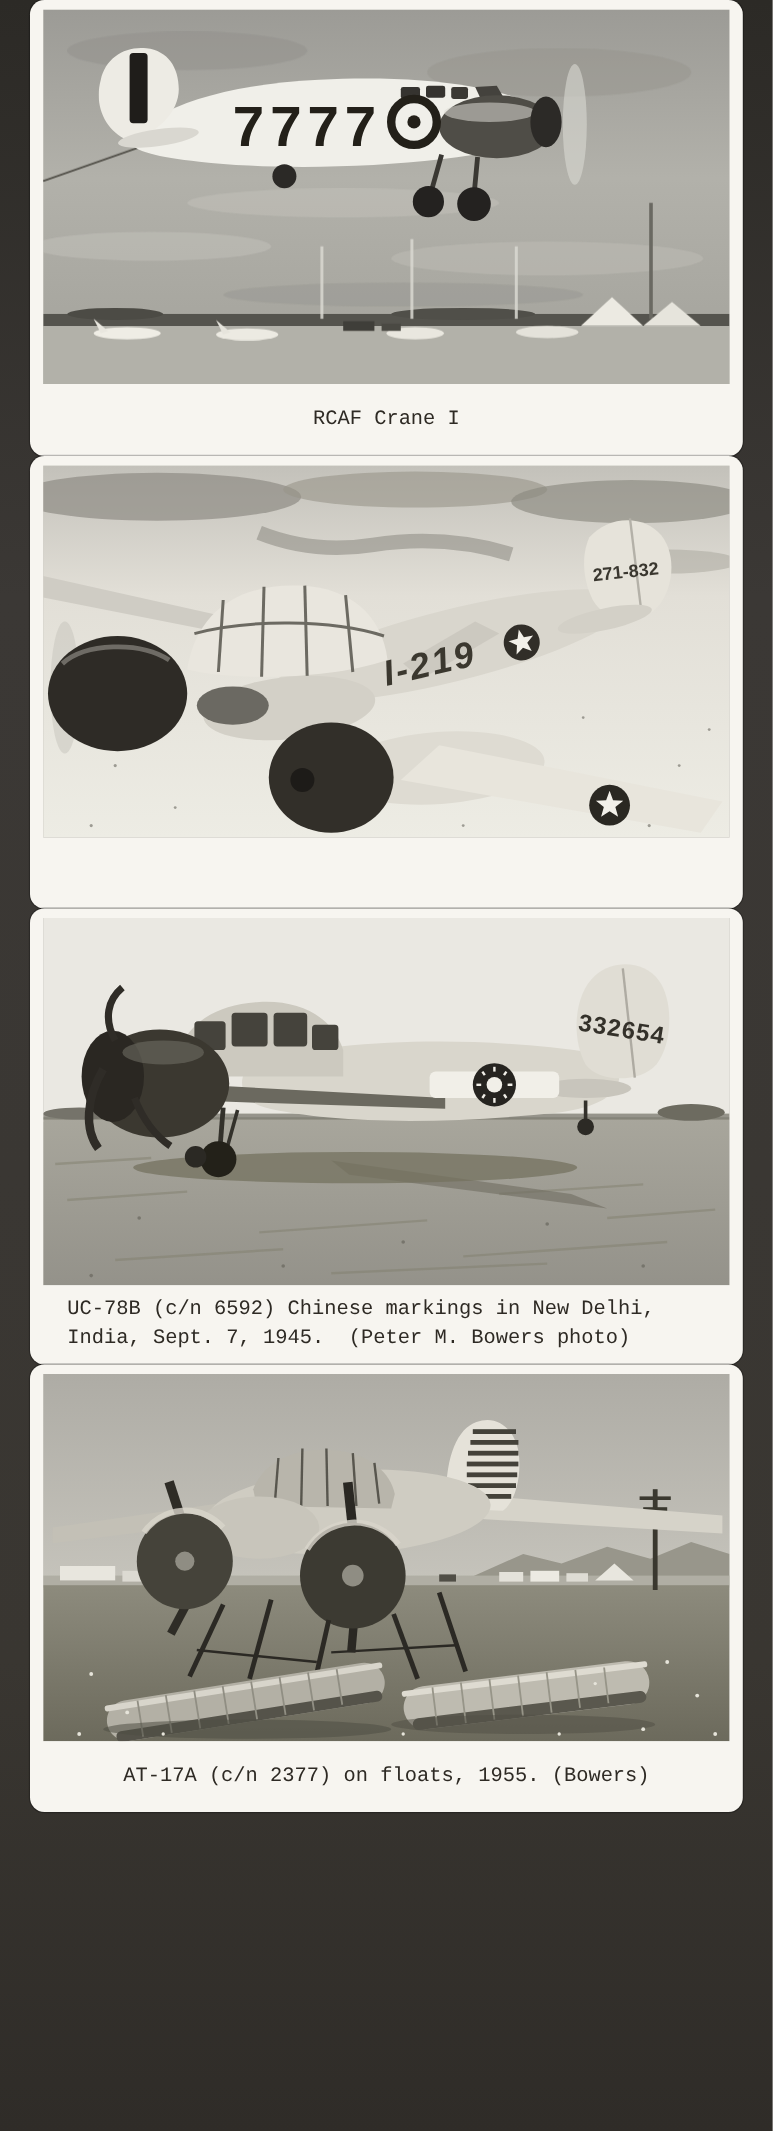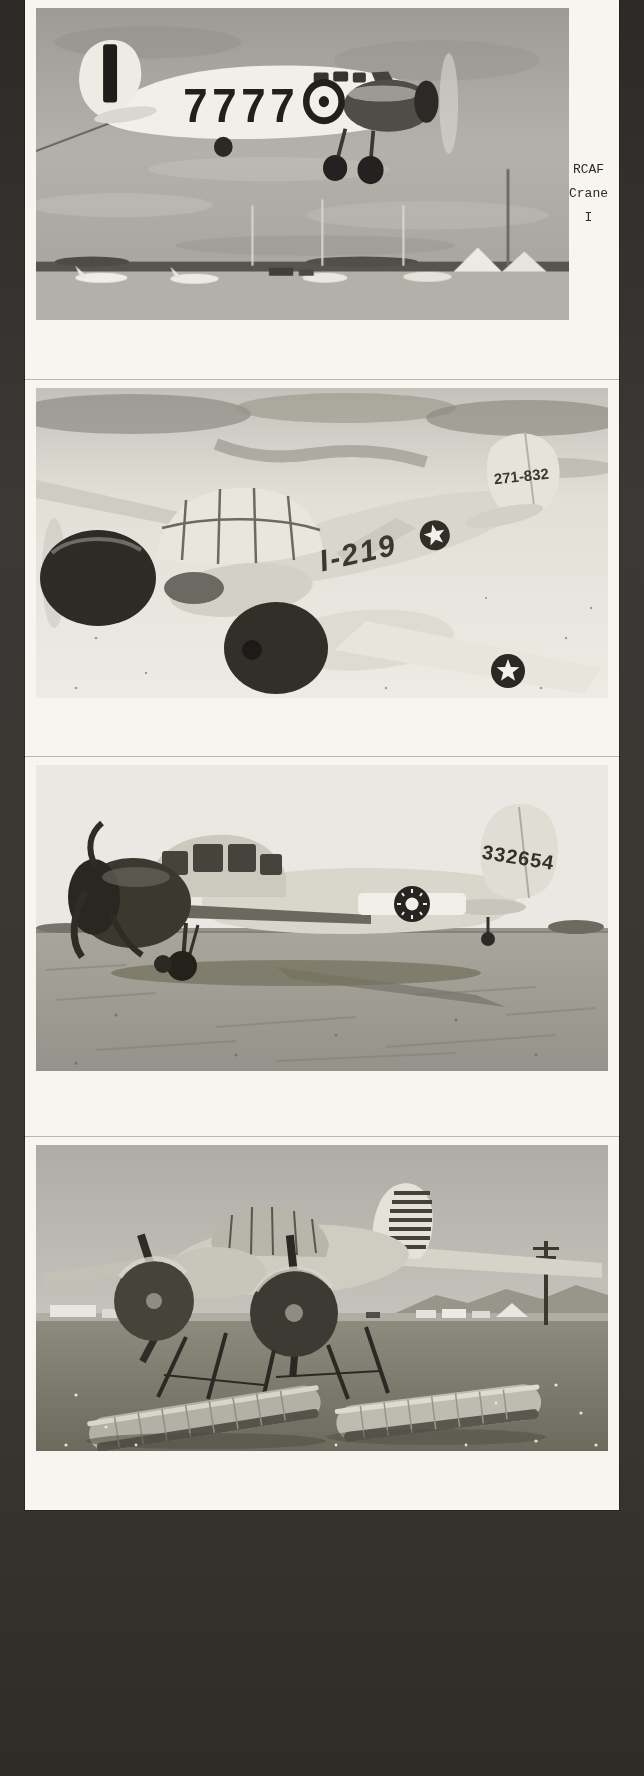--- a/index.html
+++ b/index.html
@@ -7,37 +7,38 @@
   }
   html,body{margin:0;padding:0;}
   body{font-family:"Liberation Sans",sans-serif;}
   .page{
     position:relative;width:644px;height:1776px;overflow:hidden;
     background:linear-gradient(180deg,#2c2a26 0%,#3b3835 28%,#3a3733 55%,#393631 78%,#2f2c28 100%);
   }
   .card{
     width:594px;margin-left:25px;background:var(--card-bg);
     box-sizing:border-box;padding:8px 11px 0 11px;
-    display:flex;flex-direction:row;
+    display:flex;flex-direction:column;
     box-shadow:0 0 0 1px rgba(0,0,0,.25);
+    border-radius:12px;
   }
   .card-1{margin-top:30px;height:380px;}
   .card-2{margin-top:61px;height:377px;}
   .card-3{margin-top:64px;height:380px;}
   .card-4{margin-top:61px;height:373px;}
   .photo{width:572px;overflow:hidden;background:#c9c7c0;}
   .photo-1{height:312px;}
   .photo-2{height:310px;}
   .photo-3{height:306px;}
   .photo-4{height:306px;}
   .photo svg{display:block;width:100%;height:100%;}
   .caption{
     flex:1;display:flex;align-items:center;justify-content:center;
     font-family:"Liberation Mono",monospace;
-    font-size:13px;line-height:24px;color:var(--ink);
+    font-size:17px;line-height:24px;color:var(--ink);
     white-space:pre-wrap;text-align:center;
   }
   .caption.left{justify-content:flex-start;text-align:left;padding-left:20px;}
   text{font-family:"Liberation Sans",sans-serif;}
 </style>
 </head>
 <body>
 
 <div class="page">
 
@@ -265,20 +266,22 @@
         <g fill="#6f6d64" opacity="0.8">
           <circle cx="80" cy="250" r="1.5"></circle>
             <circle cx="300" cy="270" r="1.5"></circle>
             <circle cx="500" cy="290" r="1.5"></circle>
           <circle cx="200" cy="290" r="1.5"></circle>
             <circle cx="420" cy="255" r="1.5"></circle>
             <circle cx="40" cy="298" r="1.5"></circle>
         </g>
       </svg>
     </div>
+    <figcaption class="caption left">UC-78B (c/n 6592) Chinese markings in New Delhi,
+India, Sept. 7, 1945.  (Peter M. Bowers photo)</figcaption>
   </figure>
 
   <figure class="card card-4" style="margin-block:0;">
     <div class="photo photo-4">
       <svg viewBox="0 0 572 306" preserveAspectRatio="none">
         <defs>
           <linearGradient id="p4sky" x1="0" y1="0" x2="0" y2="1">
             <stop offset="0" stop-color="#aeaca5"></stop>
               <stop offset="1" stop-color="#c6c4bc"></stop>
           </linearGradient>
@@ -393,15 +396,16 @@
             <circle cx="500" cy="296" r="1.6"></circle>
             <circle cx="460" cy="258" r="1.4"></circle>
           <circle cx="30" cy="300" r="1.6"></circle>
             <circle cx="100" cy="300" r="1.4"></circle>
             <circle cx="300" cy="300" r="1.4"></circle>
           <circle cx="560" cy="300" r="1.6"></circle>
             <circle cx="430" cy="300" r="1.4"></circle>
         </g>
       </svg>
     </div>
+    <figcaption class="caption">AT-17A (c/n 2377) on floats, 1955. (Bowers)</figcaption>
   </figure>
 
 </div>
 
 </body></html>

